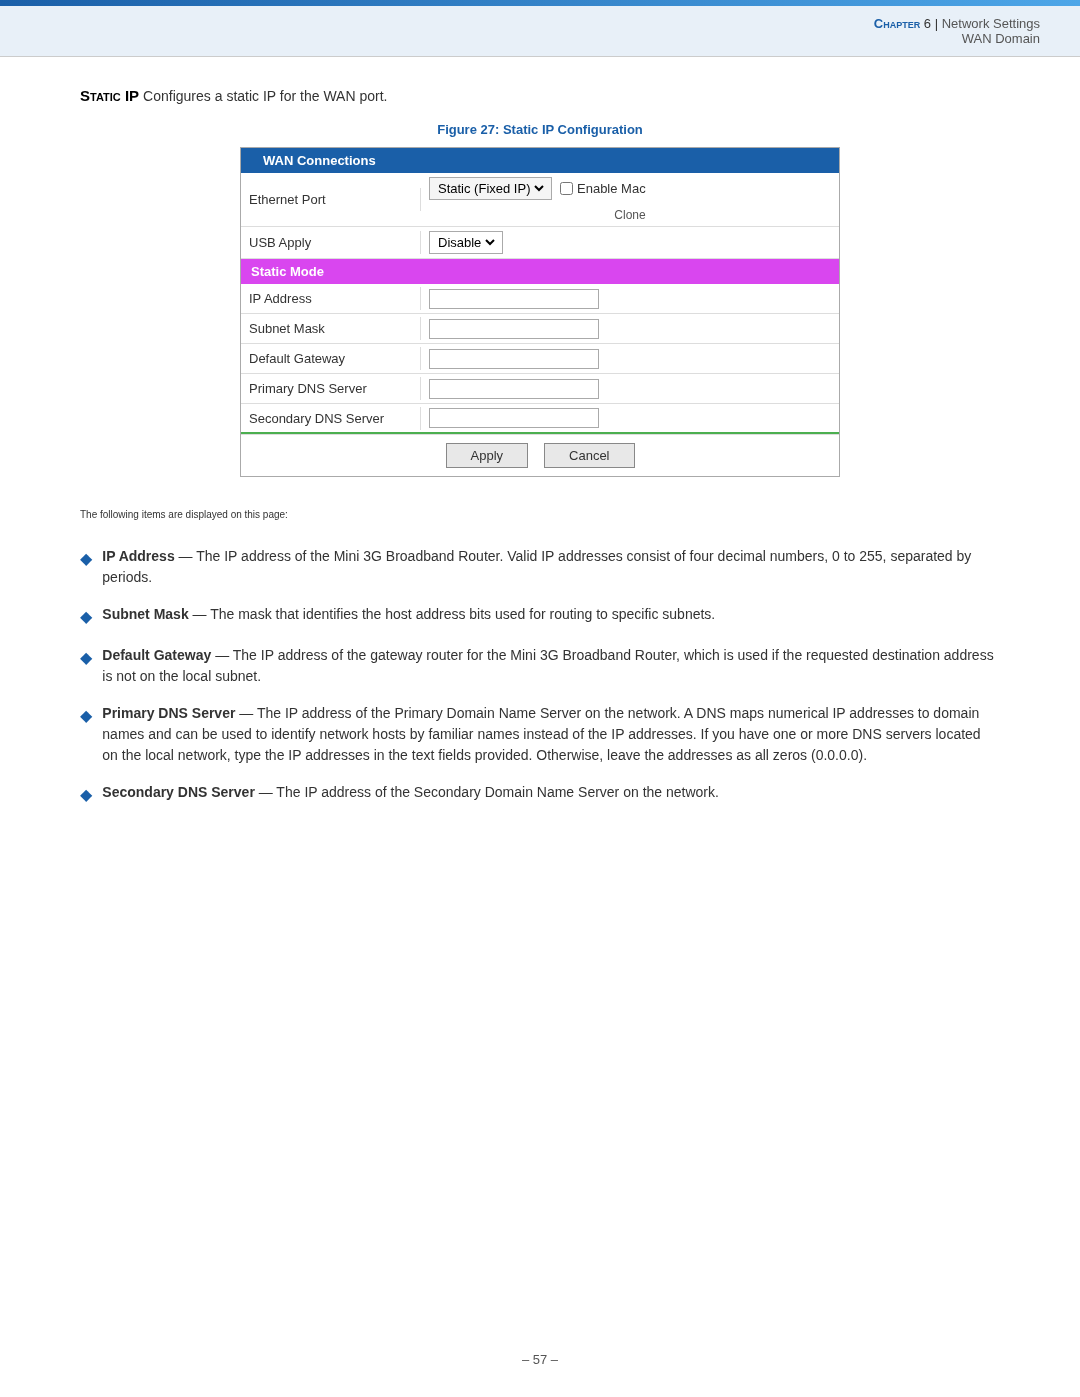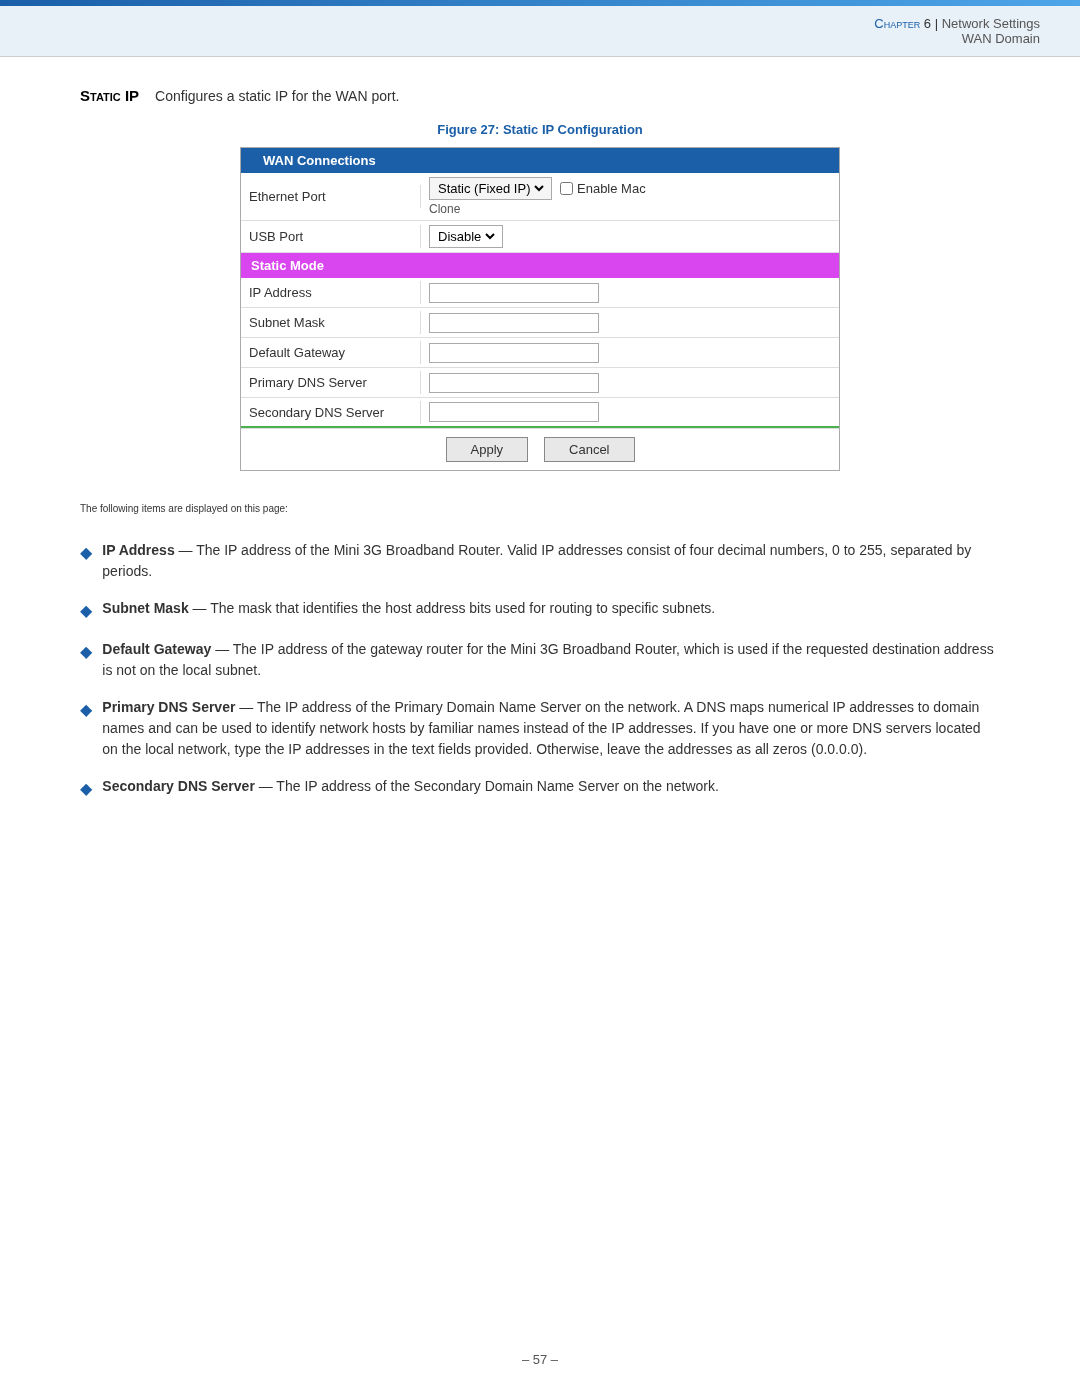--- a/index.html
+++ b/index.html
@@ -31,42 +31,42 @@
     .header-right {
       text-align: right;
       font-size: 13px;
       color: #333;
     }
     .header-right .chapter-line {
       font-size: 13px;
     }
     .header-right .chapter-label {
       font-variant: small-caps;
-      font-weight: normal;
+      font-weight: bold;
       color: #1a5fa8;
       margin-left: 28px;
     }
     .header-right .chapter-title {
       color: #555;
     }
     .header-right .sub-title {
       color: #555;
       font-size: 13px;
     }
 
     
     .content {
       padding: 30px 80px 40px 80px;
     }
 
     
     .section-title {
       display: flex;
       align-items: baseline;
-      gap: 16px;
+      gap: 4px;
       margin-bottom: 18px;
     }
     .static-ip-label {
       font-variant: small-caps;
       font-weight: bold;
       font-size: 15px;
       color: #000;
     }
     .section-desc {
       font-size: 14px;
@@ -250,21 +250,22 @@
       border: none;
       background: transparent;
       font-size: 13px;
       outline: none;
     }
 
     
     .eth-value {
       display: flex;
       flex-direction: column;
-      gap: 2px;
+      gap: 8px;
+      align-items: flex-end;
     }
     .eth-top {
       display: flex;
       align-items: center;
       gap: 8px;
     }
 
     .green-row {
       border-bottom: 2px solid #4caf50 !important;
     }
@@ -315,21 +316,21 @@
               <input type="checkbox" style="">
               <span>Enable Mac</span>
             </label>
           </div>
           <div class="clone-text">Clone</div>
         </div>
       </div>
     </div>
 
     <div class="config-row">
-      <div class="config-label">USB Port</div>
+      <div class="config-label">USB Apply</div>
       <div class="config-value">
         <div class="usb-select">
           <select>
             <option>Disable</option>
             <option>Enable</option>
           </select>
         </div>
       </div>
     </div>
 

